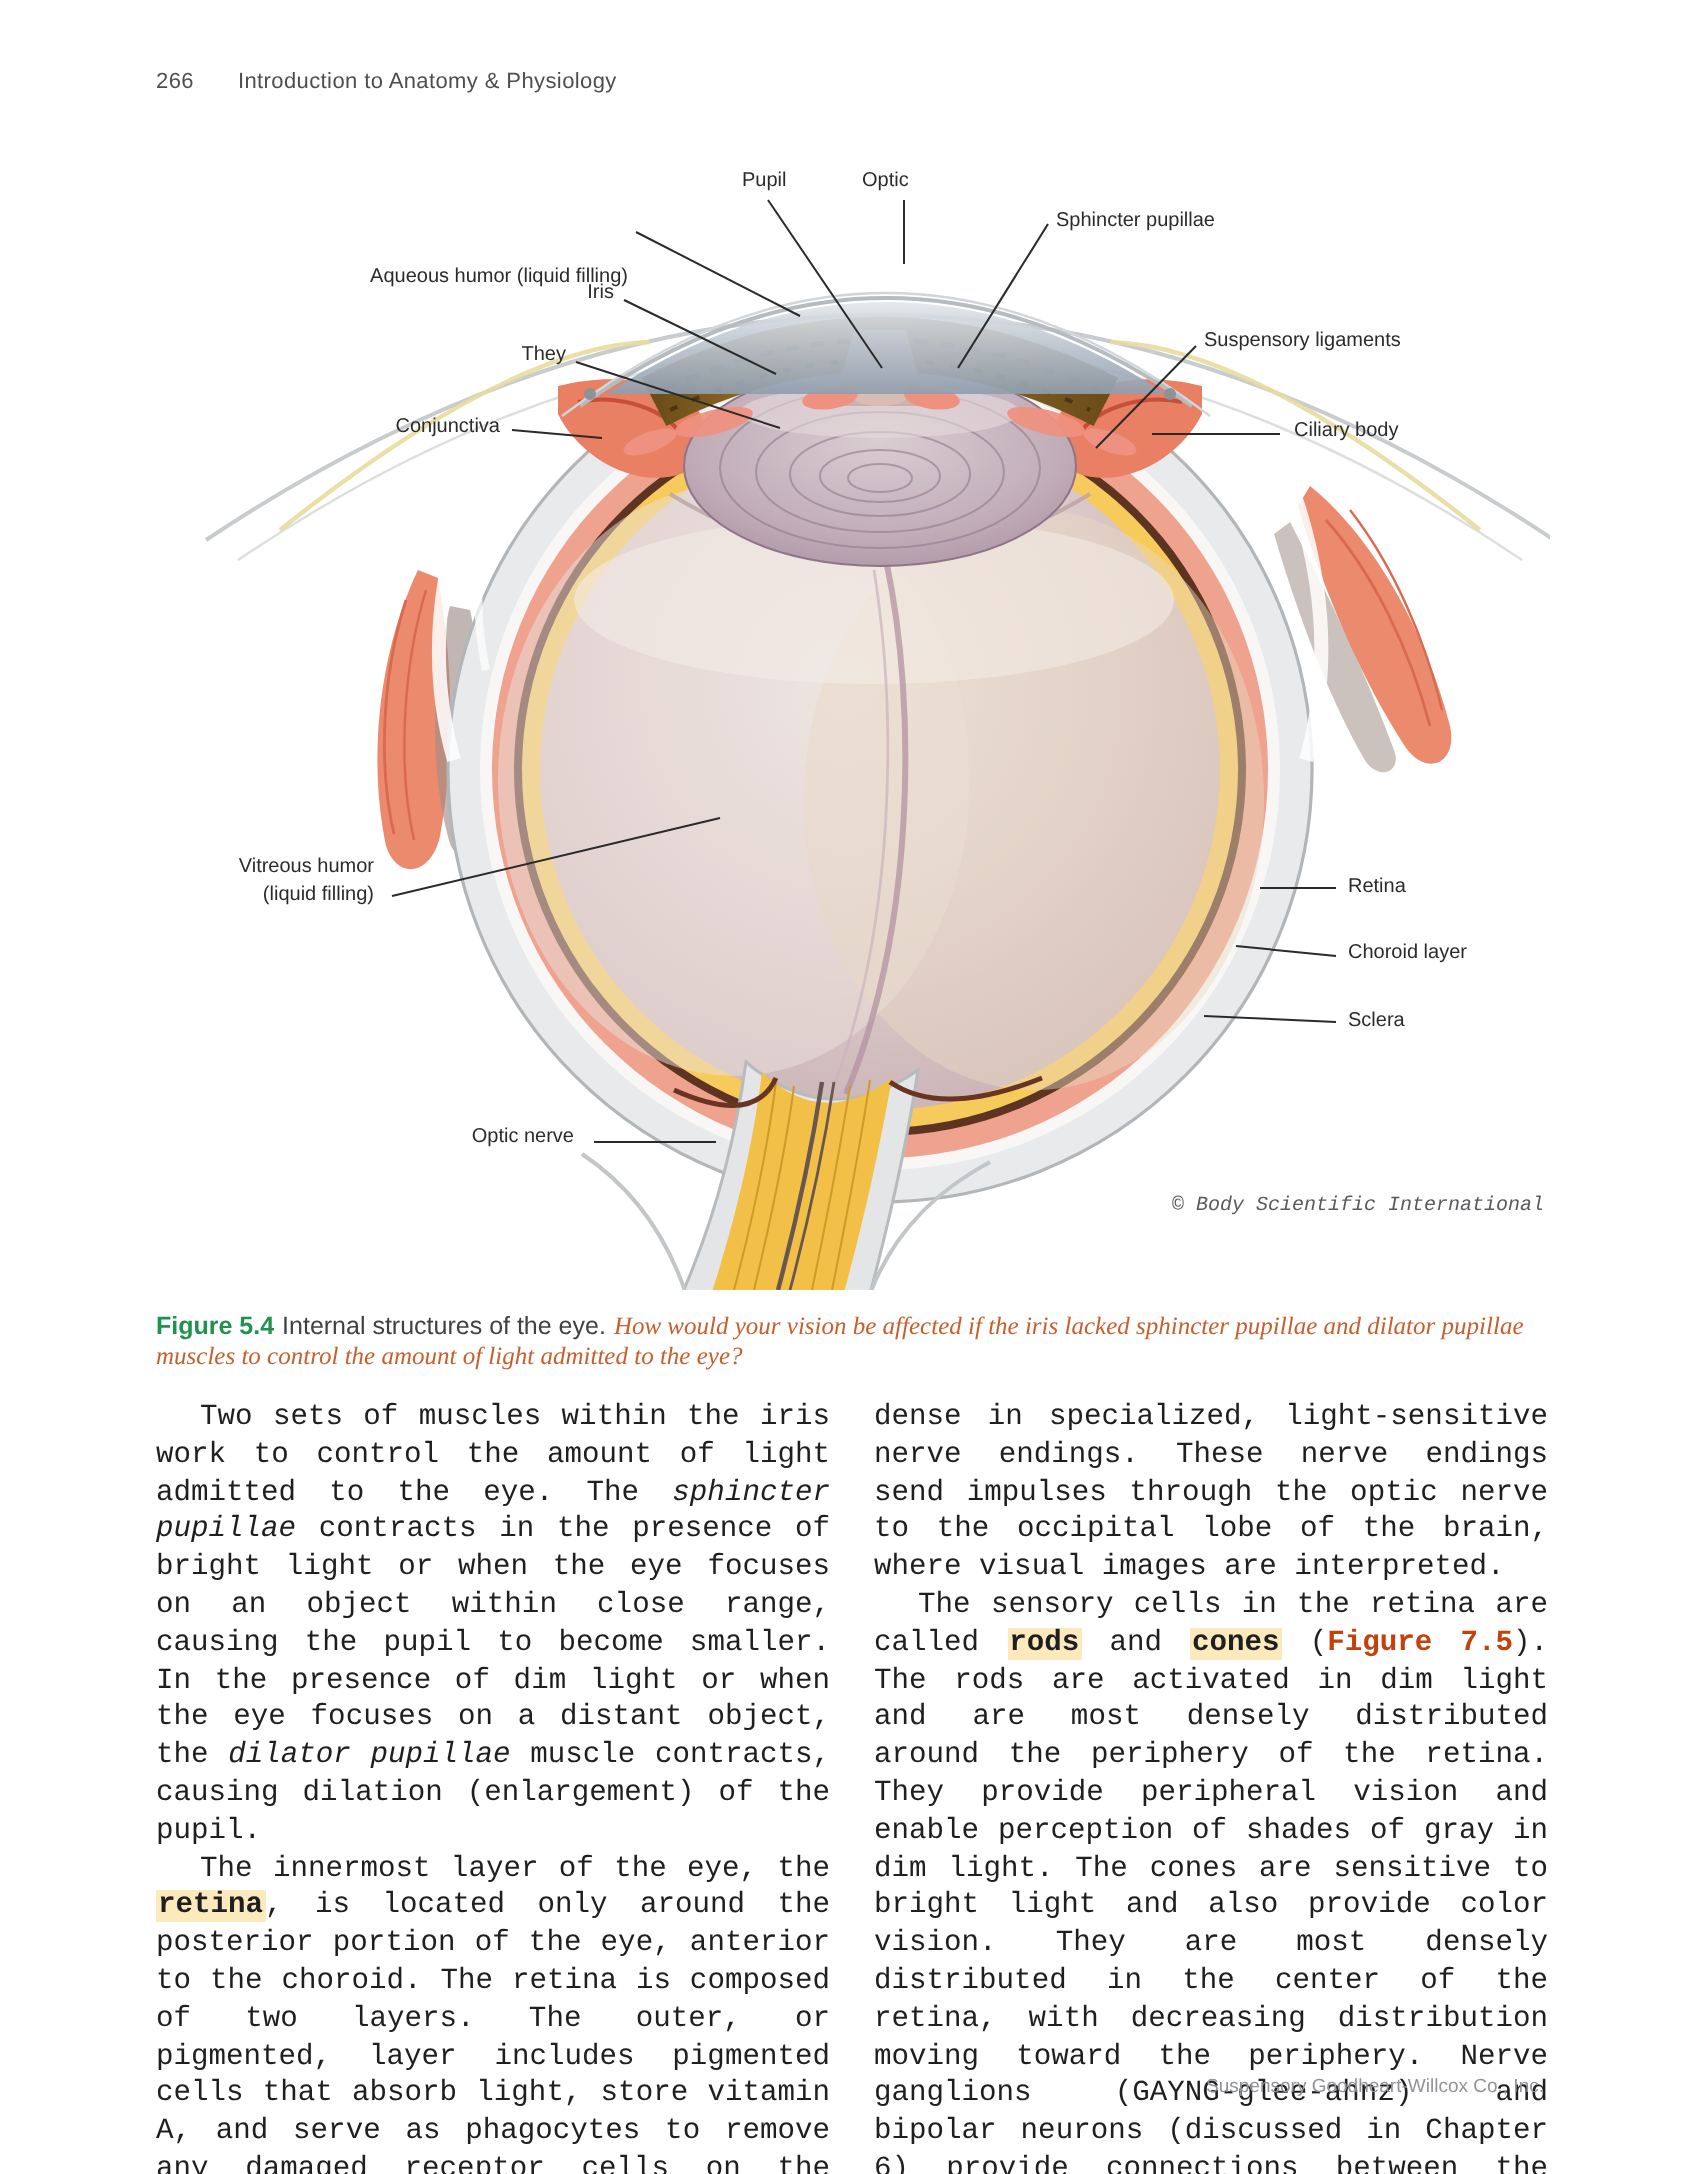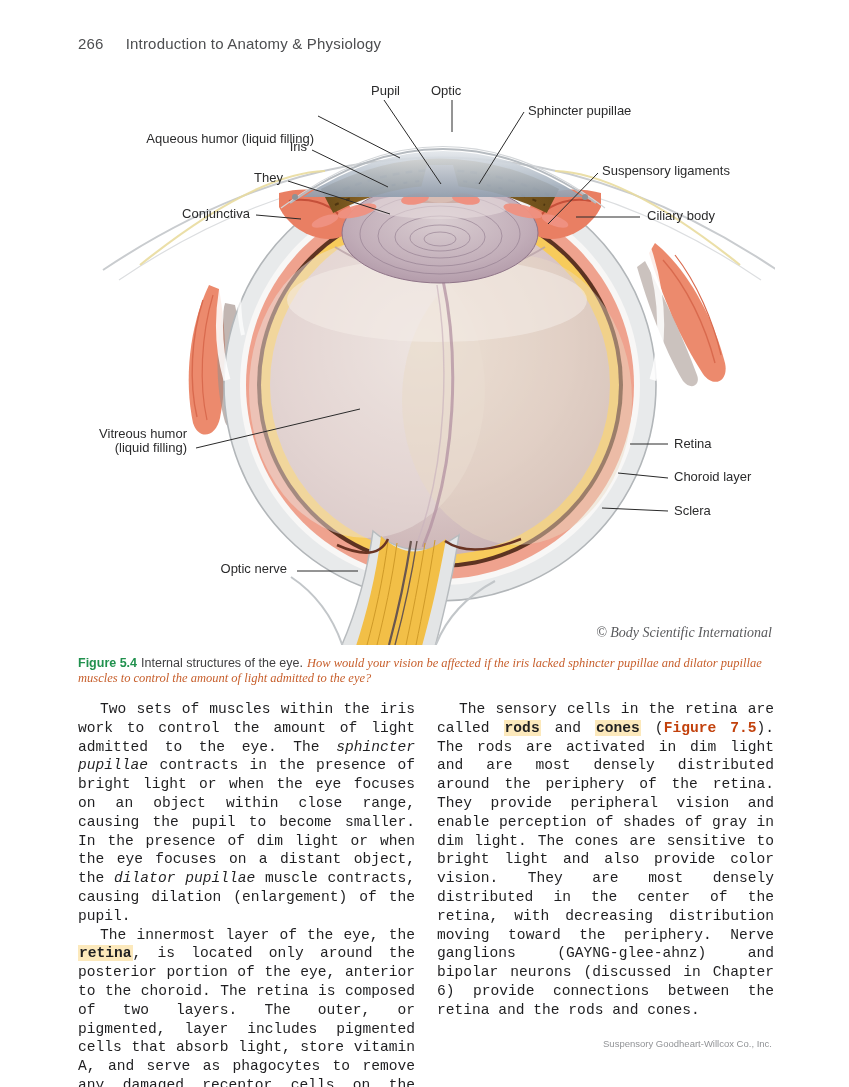--- a/index.html
+++ b/index.html
@@ -1,40 +1,40 @@
 <!DOCTYPE html>
 <html><head>
 <meta charset="utf-8">
 <style>
   html,body{margin:0;padding:0;background:#9a9a9a;}
   .page{position:relative;width:849px;height:1087px;background:#ffffff;overflow:hidden;
         font-family:"Liberation Sans",sans-serif;}
   
-  .hdr{position:absolute;left:78px;top:35px;font-size:15px;color:#4d4e50;letter-spacing:.2px;}
+  .hdr{position:absolute;left:78px;top:35px;font-size:11px;color:#4d4e50;letter-spacing:.2px;}
   .hdr .pgnum{margin-right:22px;}
   
   .eye-art{position:absolute;left:85px;top:75px;width:690px;height:570px;}
   .leader-lines{position:absolute;left:0;top:0;width:849px;height:1087px;pointer-events:none;}
-  .lbl{position:absolute;font-size:13px;color:#2b2b2c;white-space:nowrap;line-height:13.5px;}
+  .lbl{position:absolute;font-size:10px;color:#2b2b2c;white-space:nowrap;line-height:13.5px;}
   .lbl-pupil{left:371px;top:84px;}
   .lbl-cornea{left:431px;top:84px;}
   .lbl-aqueous{right:535px;top:104px;text-align:right;margin-top:28px;}
   .lbl-sphincter{left:528px;top:104px;}
   .lbl-iris{right:542px;top:140px;text-align:right;}
   .lbl-lens{right:566px;top:171px;text-align:right;}
   .lbl-suspensory{left:602px;top:164px;}
   .lbl-conjunctiva{right:599px;top:207px;text-align:right;}
   .lbl-ciliary{left:647px;top:209px;}
   .lbl-vitreous{right:662px;top:427px;text-align:right;}
   .lbl-retina{left:674px;top:437px;}
   .lbl-choroid{left:674px;top:470px;}
   .lbl-sclera{left:674px;top:504px;}
   .lbl-optic{right:562px;top:562px;text-align:right;}
-  .credit{position:absolute;right:77px;top:625px;font-family:Liberation Serif, serif;
-          font-style:italic;font-size:14px;color:#595a5d;}
+  .credit{position:absolute;right:77px;top:598px;font-family:Liberation Mono, monospace;
+          font-style:italic;font-size:10px;color:#595a5d;}
   
   .caption{position:absolute;left:78px;top:643px;width:696px;font-size:12.5px;line-height:15.5px;color:#414042;}
   .cap-label{font-weight:bold;color:#21914e;}
   .cap-title{margin-left:4px;}
   .cap-question{margin-left:4px;font-family:"Liberation Serif",serif;font-style:italic;color:#c75f2c;}
   
   .col{position:absolute;top:700px;width:337px;font-family:Liberation Mono, monospace;
        font-size:14.6px;line-height:18.8px;color:#1f1f21;text-align:justify;}
   .col-left{left:78px;}
   .col-right{left:437px;}
@@ -217,18 +217,19 @@
 
   <div class="credit">© Body Scientific International</div>
 
   <p class="caption"><span class="cap-label">Figure 5.4</span><span class="cap-title">Internal structures of the eye.</span><span class="cap-question">How would your vision be affected if the iris lacked sphincter pupillae and dilator pupillae muscles to control the amount of light admitted to the eye?</span></p>
 
   <div class="col col-left">
     <p class="indent"><span>Two sets of muscles within the iris work to control the amount of light admitted to the eye. The </span><span class="s-i">sphincter pupillae</span><span> contracts in the presence of bright light or when the eye focuses on an object within close range, causing the pupil to become smaller. In the presence of dim light or when the eye focuses on a distant object, the </span><span class="s-i">dilator pupillae</span><span> muscle contracts, causing dilation (enlargement) of the pupil.</span></p>
     <p class="indent"><span>The innermost layer of the eye, the </span><span class="s-hl">retina</span><span>, is located only around the posterior portion of the eye, anterior to the choroid. The retina is composed of two layers. The outer, or pigmented, layer includes pigmented cells that absorb light, store vitamin A, and serve as phagocytes to remove any damaged receptor cells on the inner layer. The inner, or neural, layer of the retina is</span></p>
   </div>
   <div class="col col-right">
+    <p><span>dense in specialized, light-sensitive nerve endings. These nerve endings send impulses through the optic nerve to the occipital lobe of the brain, where visual images are interpreted.</span></p>
     <p class="indent"><span>The sensory cells in the retina are called </span><span class="s-hl">rods</span><span> and </span><span class="s-hl">cones</span><span> (</span><span class="s-ref">Figure 7.5</span><span>). The rods are activated in dim light and are most densely distributed around the periphery of the retina. They provide peripheral vision and enable perception of shades of gray in dim light. The cones are sensitive to bright light and also provide color vision. They are most densely distributed in the center of the retina, with decreasing distribution moving toward the periphery. Nerve ganglions (GAYNG-glee-ahnz) and bipolar neurons (discussed in Chapter 6) provide connections between the retina and the rods and cones.</span></p>
   </div>
 
   <div class="ftr">Suspensory Goodheart-Willcox Co., Inc.</div>
 
 </div>
 
 </body></html>

